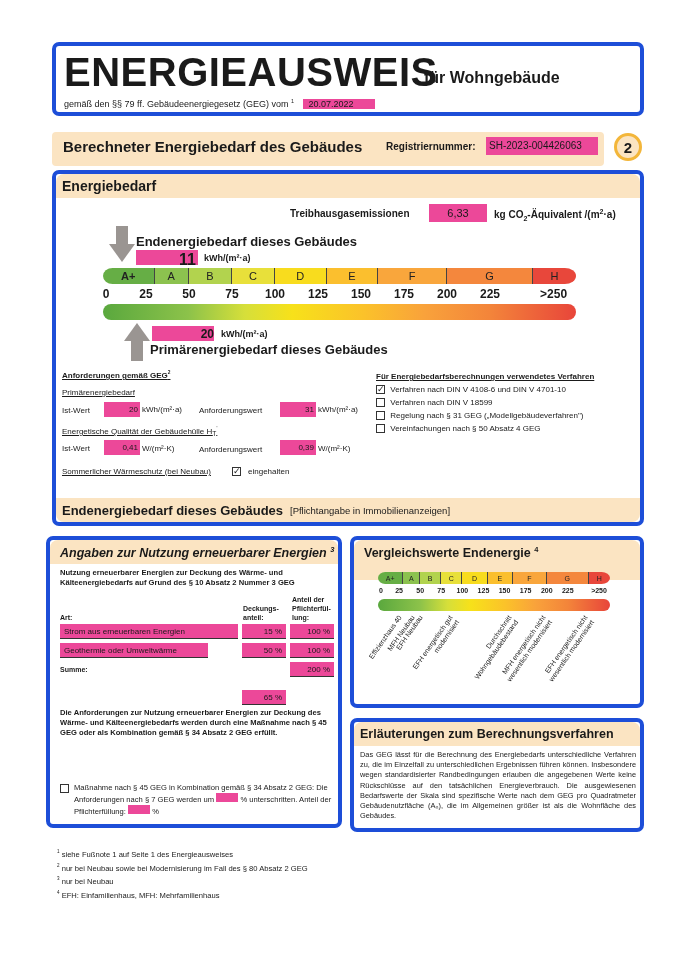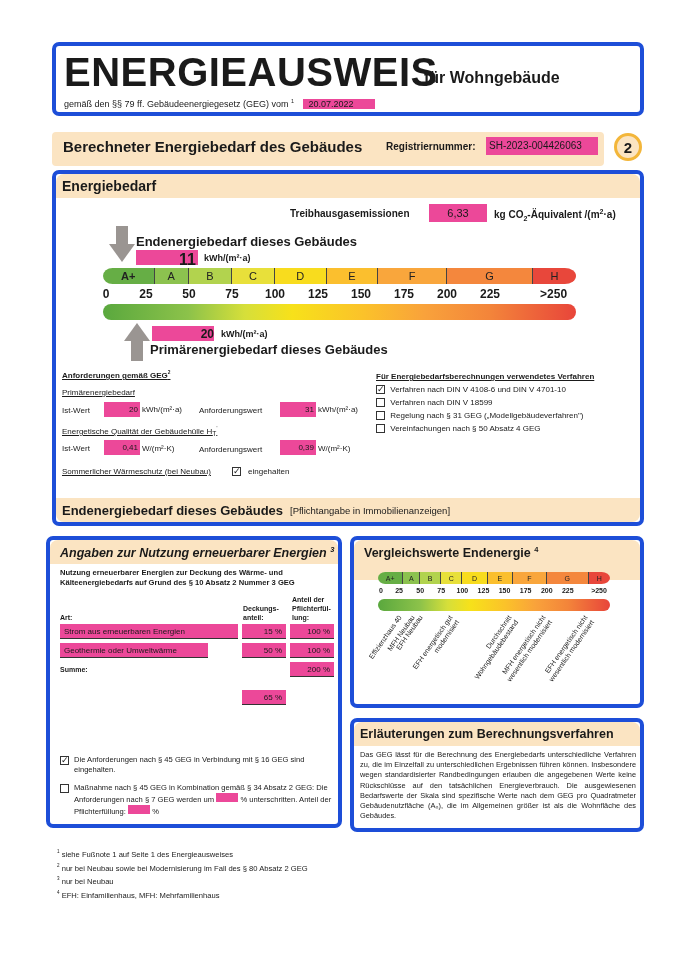--- a/index.html
+++ b/index.html
@@ -157,24 +157,21 @@
     <div class="abs field" style="left:0; top:0; width:148px; height:15px; padding:3px 4px; border-bottom:1.5px solid #333;">Geothermie oder Umweltwärme</div>
     <div class="abs field" style="left:182px; top:0; width:44px; height:15px; padding:3px 4px; text-align:right; border-bottom:1.5px solid #333;">50 %</div>
     <div class="abs field" style="left:230px; top:0; width:44px; height:15px; padding:3px 4px; text-align:right; border-bottom:1.5px solid #333;">100 %</div>
   </div>
   <div class="abs" style="left:10px; top:122px; width:274px; height:16px; font-size:8px;">
     <div class="abs" style="left:0; top:4px; font-size:7px; font-weight:bold;">Summe:</div>
     <div class="abs field" style="left:182px; top:0; width:44px; height:15px; padding:3px 4px; text-align:right; border-bottom:1.5px solid #333;margin-top:28px;">65 %</div>
     <div class="abs field" style="left:230px; top:0; width:44px; height:15px; padding:3px 4px; text-align:right; border-bottom:1.5px solid #333;">200 %</div>
   </div>
 
-  <div class="abs" style="left:10px; top:215px; width:272px; font-size:7.6px; line-height:10px;">
-    <span class="cb checked" style="position:absolute; left:0; top:1px;"></span>
-    <div style="margin-left:14px; width:240px;">Die Anforderungen nach § 45 GEG in Verbindung mit § 16 GEG sind eingehalten.</div>
-  </div>
+  <div class="abs" style="left:10px; top:168px; width:272px; font-size:7.6px; font-weight:bold; line-height:10px;">Die Anforderungen zur Nutzung erneuerbarer Energien zur Deckung des Wärme- und Kälteenergiebedarfs werden durch eine Maßnahme nach § 45 GEG oder als Kombination gemäß § 34 Absatz 2 GEG erfüllt.</div>
   <div class="abs" style="left:10px; top:243px; width:272px; font-size:7.6px; line-height:10px;">
     <span class="cb" style="position:absolute; left:0; top:1px;"></span>
     <div style="margin-left:14px; width:258px;">
       <span>Maßnahme nach § 45 GEG in Kombination gemäß § 34 Absatz 2 GEG: Die Anforderungen nach § 7 GEG werden um</span>
       <span class="field" style="display:inline-block; width:22px; height:9px;"></span>
       <span>% unterschritten. Anteil der Pflichterfüllung:</span>
       <span class="field" style="display:inline-block; width:22px; height:9px;"></span>
       <span>%</span>
     </div>
   </div>

